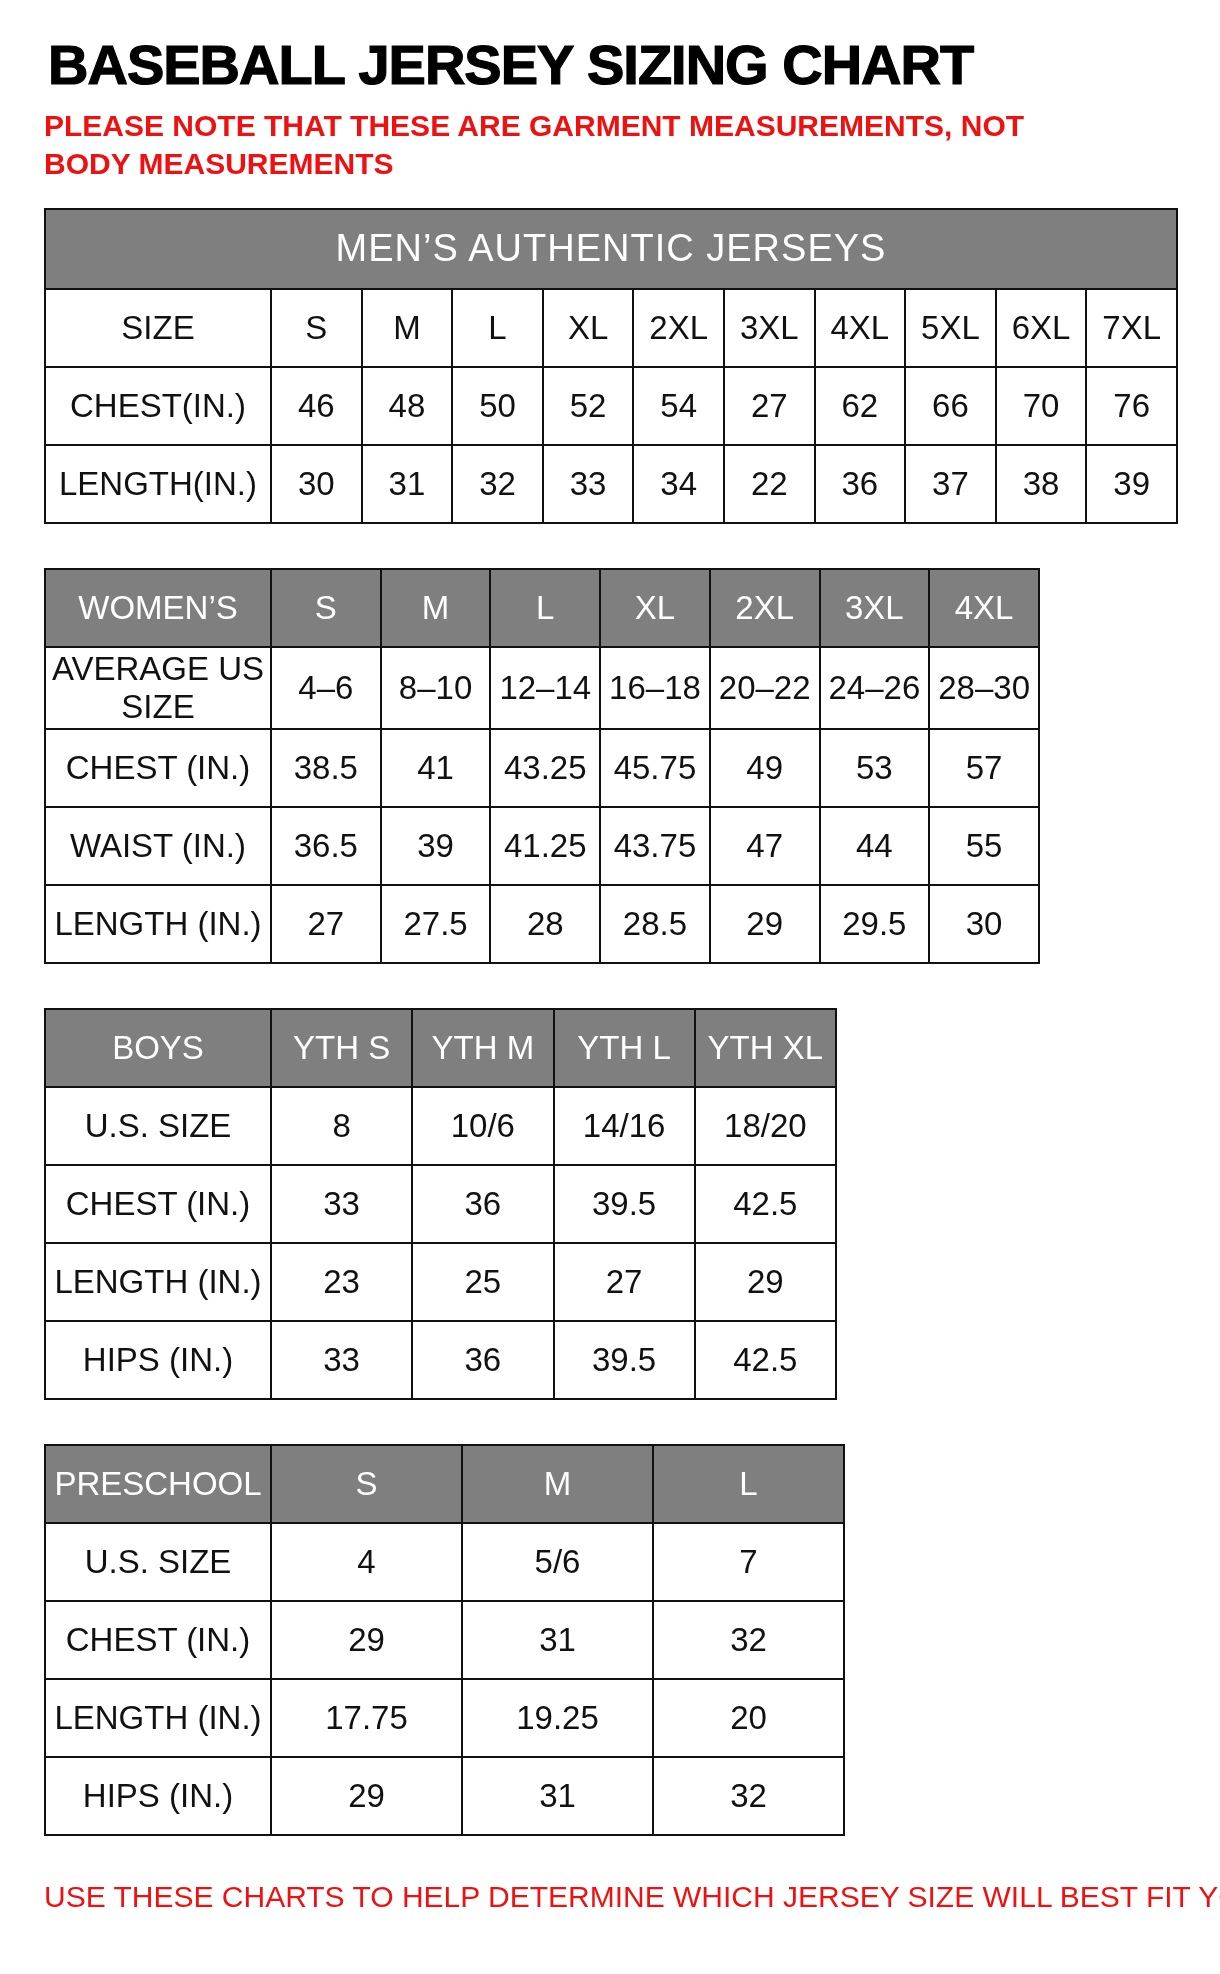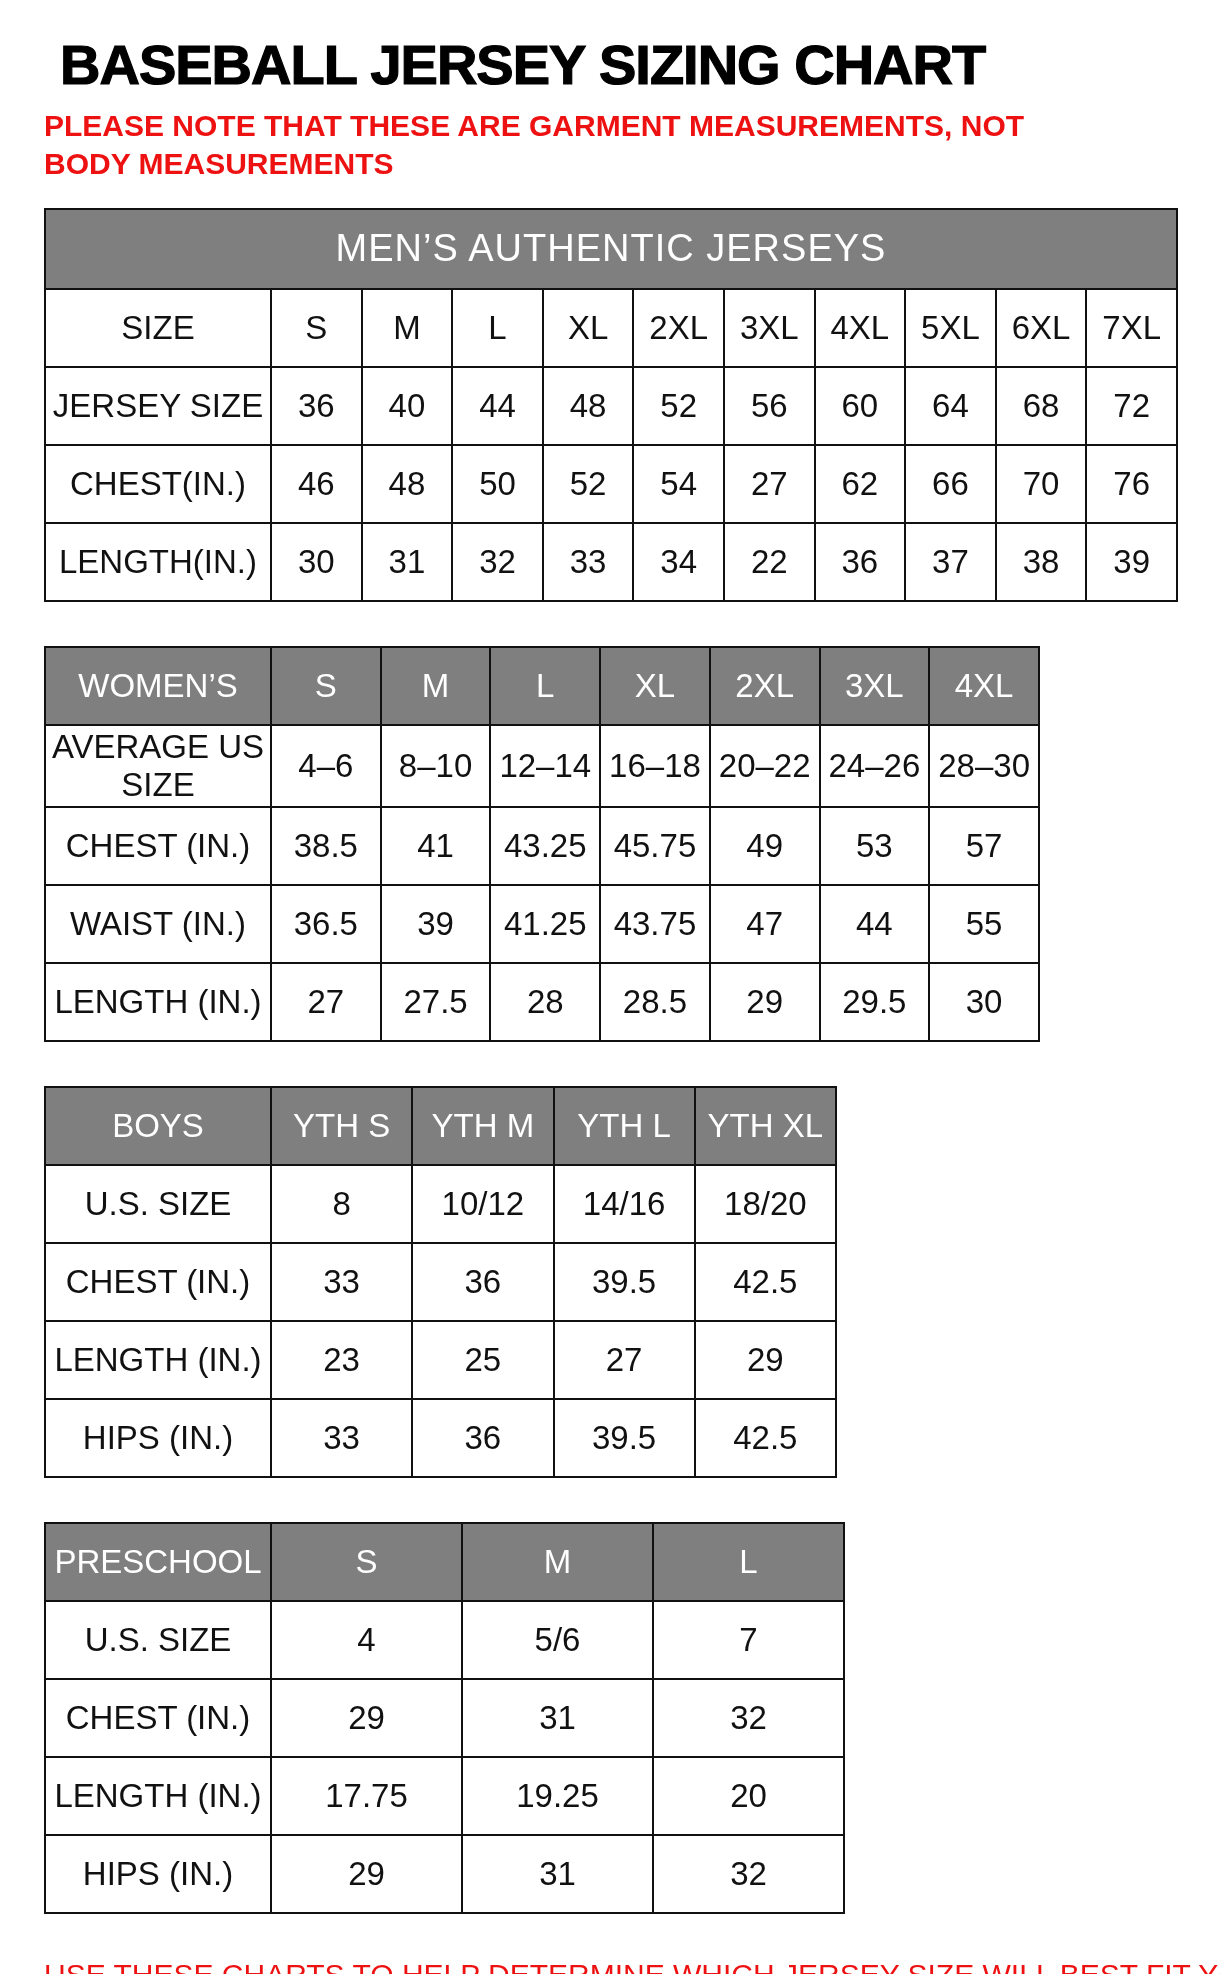--- a/index.html
+++ b/index.html
@@ -9,21 +9,21 @@
   }
   *{box-sizing:border-box;}
   html,body{margin:0;padding:0;background:#ffffff;}
   body{
     width:1220px;
     font-family:"Liberation Sans", sans-serif;
     color:#111;
   }
   .page{padding:26px 30px 18px 44px;}
   h1.page-title{
-    margin:6px 0 10px 16px;
+    margin:6px 0 10px 4px;
     font-family:"Liberation Sans", sans-serif;
     font-weight:bold;
     font-size:56px;
     letter-spacing:-1px;
     color:#000;
     -webkit-text-stroke:1.2px #000;
     white-space:nowrap;
   }
   p.note{
     margin:0 0 26px 0;
@@ -107,33 +107,20 @@
           <td>L</td>
           <td>XL</td>
           <td>2XL</td>
           <td>3XL</td>
           <td>4XL</td>
           <td>5XL</td>
           <td>6XL</td>
           <td>7XL</td>
         </tr>
         <tr>
-          <td>JERSEY SIZE</td>
-          <td>36</td>
-          <td>40</td>
-          <td>44</td>
-          <td>48</td>
-          <td>52</td>
-          <td>56</td>
-          <td>60</td>
-          <td>64</td>
-          <td>68</td>
-          <td>72</td>
-        </tr>
-        <tr>
           <td>CHEST(IN.)</td>
           <td>46</td>
           <td>48</td>
           <td>50</td>
           <td>52</td>
           <td>54</td>
           <td>27</td>
           <td>62</td>
           <td>66</td>
           <td>70</td>
@@ -232,21 +219,21 @@
         <tr>
           <th class="hdr">BOYS</th>
           <th class="hdr">YTH S</th>
           <th class="hdr">YTH M</th>
           <th class="hdr">YTH L</th>
           <th class="hdr">YTH XL</th>
         </tr>
         <tr>
           <td>U.S. SIZE</td>
           <td>8</td>
-          <td>10/12</td>
+          <td>10/6</td>
           <td>14/16</td>
           <td>18/20</td>
         </tr>
         <tr>
           <td>CHEST (IN.)</td>
           <td>33</td>
           <td>36</td>
           <td>39.5</td>
           <td>42.5</td>
         </tr>

